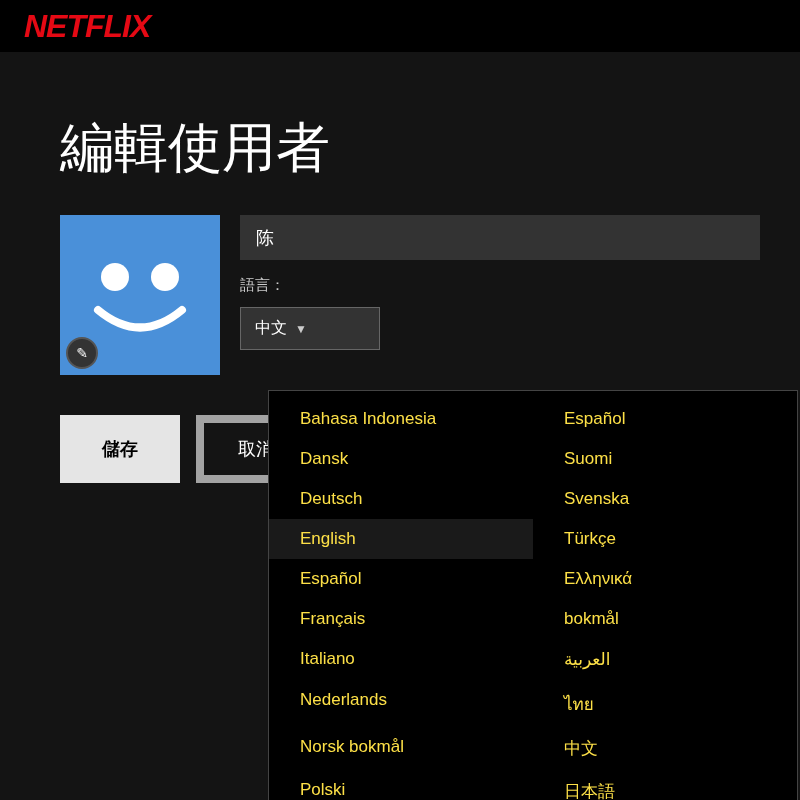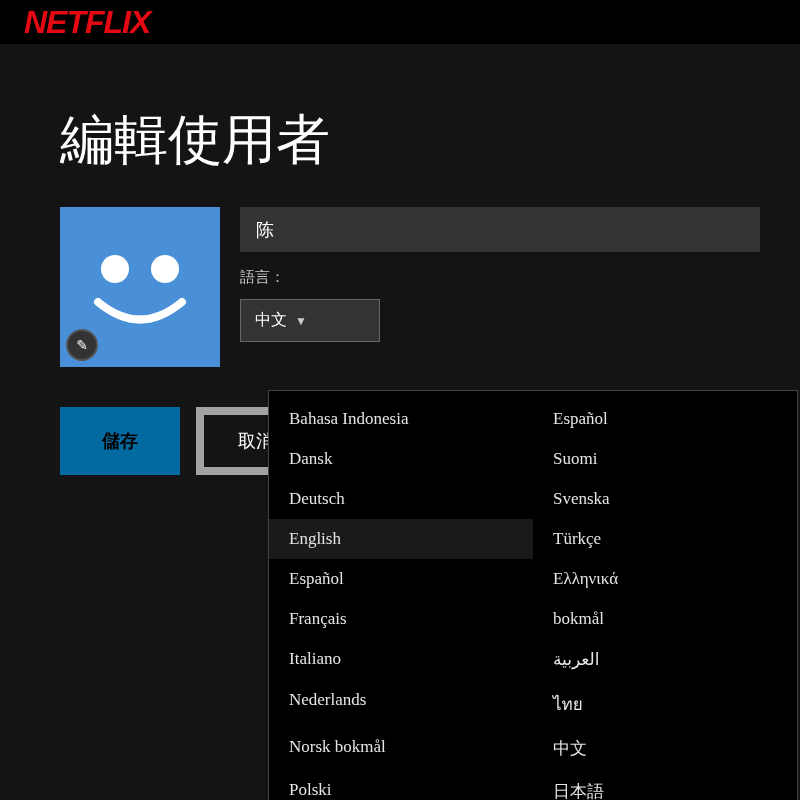--- a/index.html
+++ b/index.html
@@ -11,21 +11,21 @@
       font-family: 'Arial', sans-serif;
       color: #ffffff;
       overflow: hidden;
       position: relative;
     }
 
     
     .header {
       background-color: #000000;
       padding: 12px 24px;
-      height: 44px;
+      height: 52px;
       display: flex;
       align-items: center;
     }
 
     .netflix-logo {
       color: #E50914;
       font-size: 32px;
       font-weight: 900;
       letter-spacing: -1px;
       font-style: italic;
@@ -150,43 +150,42 @@
       z-index: 100;
     }
 
     .dropdown-grid {
       display: grid;
       grid-template-columns: 1fr 1fr;
       padding: 8px 0;
     }
 
     .dropdown-item {
-      padding: 10px 20px;
+      padding: 10px 31px;
       font-size: 17px;
-      color: #e5e5e5;
+      color: #fde047;
       cursor: pointer;
       white-space: nowrap;
-      font-family: Liberation Serif, serif;
     }
 
     .dropdown-item.highlighted {
       background-color: #1a1a1a;
     }
 
     
     .bottom-buttons {
       display: flex;
       flex-direction: row;
       gap: 16px;
       margin-top: 40px;
       margin-left: 60px;
     }
 
     .save-btn {
-      background-color: #0369a1;
+      background-color: #e5e5e5;
       color: #000000;
       border: none;
       padding: 14px 28px;
       font-size: 18px;
       font-weight: 600;
       cursor: pointer;
       min-width: 120px;
     }
 
     .cancel-btn {

